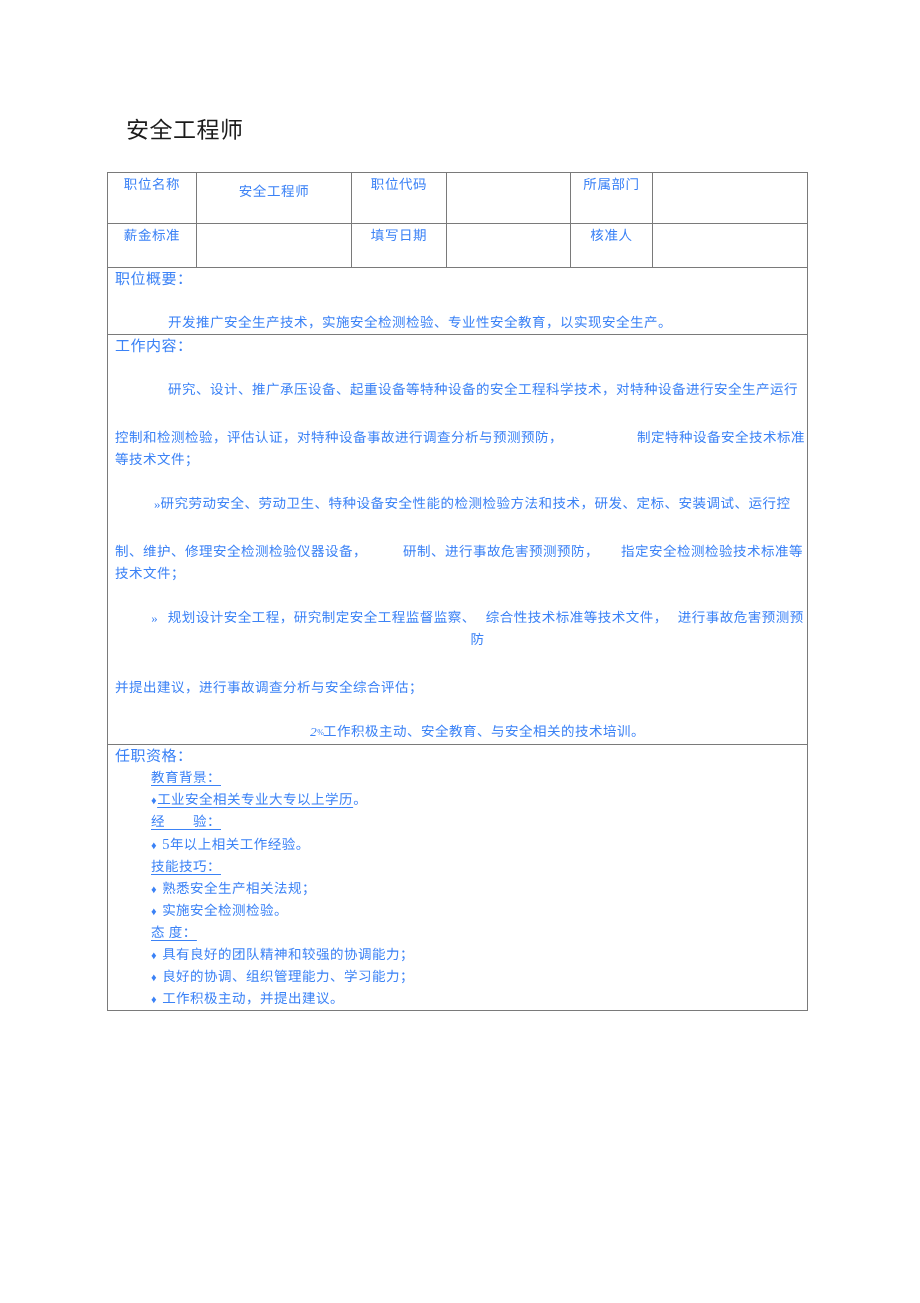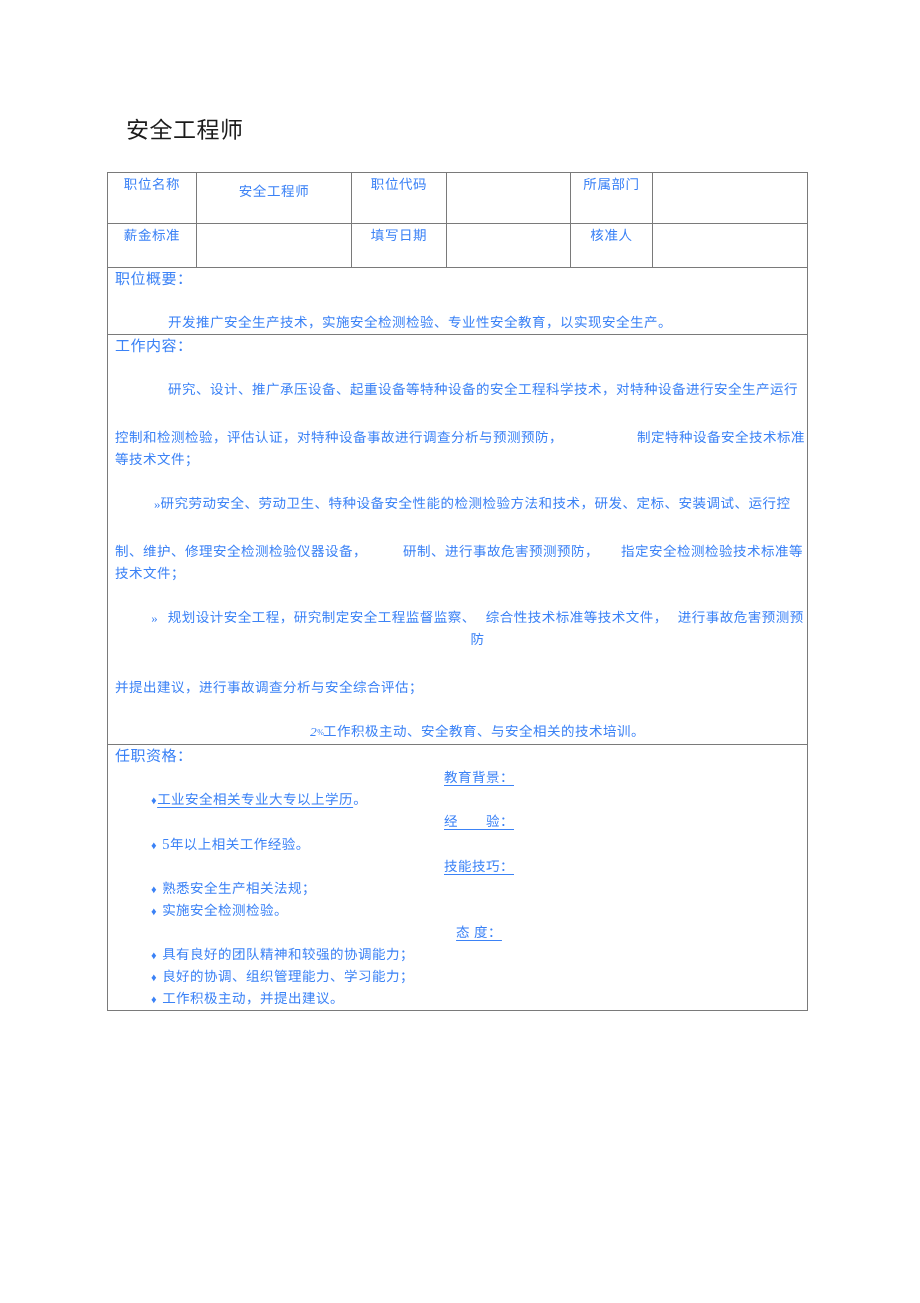--- a/index.html
+++ b/index.html
@@ -119,21 +119,20 @@
     letter-spacing: -1px;
   }
 
   .u { text-decoration: underline; text-underline-offset: 3px; }
 
   .sub-head {
     font-size: 13.5px;
     letter-spacing: 0.5px;
     padding-left: 43px;
     line-height: 22px;
-    text-align: center;
   }
   .bullet-line {
     font-size: 13.5px;
     letter-spacing: 0.5px;
     padding-left: 43px;
     line-height: 22px;
   }
   .dia { font-size: 11px; vertical-align: 0px; }
   .dia-gap { display: inline-block; width: 5px; }
   .num-em { font-size: 14.5px; }

